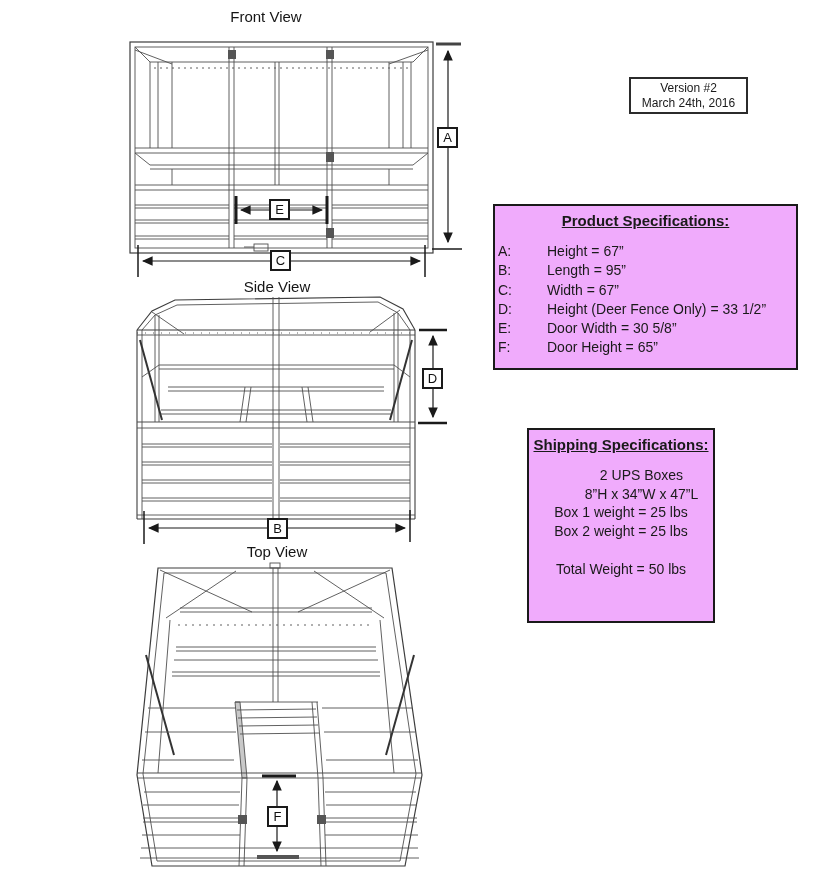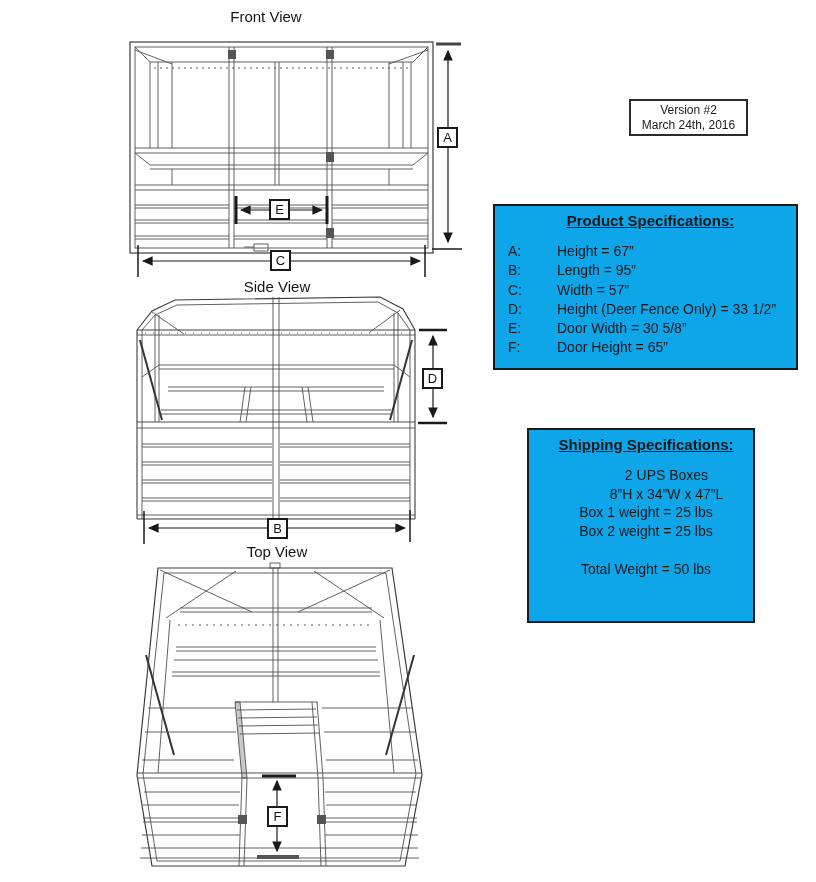--- a/index.html
+++ b/index.html
@@ -3,26 +3,26 @@
 <meta charset="utf-8">
 <style>
   html,body{margin:0;padding:0;background:#fff;}
   .page{position:relative;width:816px;height:882px;background:#ffffff;overflow:hidden;
         font-family:"Liberation Sans",sans-serif;color:#1a1a1a;border-radius:30px;}
   .view-title{position:absolute;text-align:center;font-size:15px;color:#151515;}
   .drawing{position:absolute;}
   .dims-overlay{position:absolute;left:0;top:0;pointer-events:none;}
   .dim-label{position:absolute;width:17px;height:17px;background:#fff;border:2px solid #1a1a1a;
              text-align:center;font-size:13px;line-height:17px;color:#101010;}
-  .version-box{position:absolute;left:629px;top:99px;width:119px;height:37px;border:2px solid #2b2b2b;
+  .version-box{position:absolute;left:629px;top:77px;width:119px;height:37px;border:2px solid #2b2b2b;
                box-sizing:border-box;display:flex;flex-direction:column;justify-content:center;
                text-align:center;font-size:12px;line-height:15px;}
-  .spec-box{position:absolute;border:2px solid #1a1a1a;box-sizing:border-box;background:#0ea5e9;padding-left:10px;}
+  .spec-box{position:absolute;border:2px solid #1a1a1a;box-sizing:border-box;background:#f0abfc;}
   .spec-box.product{left:493px;top:204px;width:305px;height:166px;}
-  .spec-box.shipping{left:527px;top:428px;width:228px;height:195px;text-align:center;font-size:14px;}
+  .spec-box.shipping{left:527px;top:428px;width:188px;height:195px;text-align:center;font-size:14px;}
   .spec-title{text-align:center;font-weight:bold;font-size:15px;text-decoration:underline;margin-top:6px;}
   .spec-rows{margin-top:13px;font-size:14px;}
   .spec-row{display:flex;line-height:19.3px;}
   .spec-row .k{width:49px;padding-left:3px;flex-shrink:0;}
   .ship-group1{margin-top:13px;margin-left:41px;}
   .ship-group2{}
   .ship-total{margin-top:20px;}
   .ship-line{line-height:18.5px;}
 </style>
 </head>
@@ -263,21 +263,21 @@
       <div class="spec-row">
         <span class="k">A:</span>
         <span>Height = 67”</span>
       </div>
       <div class="spec-row">
         <span class="k">B:</span>
         <span>Length = 95”</span>
       </div>
       <div class="spec-row">
         <span class="k">C:</span>
-        <span>Width = 57”</span>
+        <span>Width = 67”</span>
       </div>
       <div class="spec-row">
         <span class="k">D:</span>
         <span>Height (Deer Fence Only) = 33 1/2”</span>
       </div>
       <div class="spec-row">
         <span class="k">E:</span>
         <span>Door Width = 30 5/8”</span>
       </div>
       <div class="spec-row">

